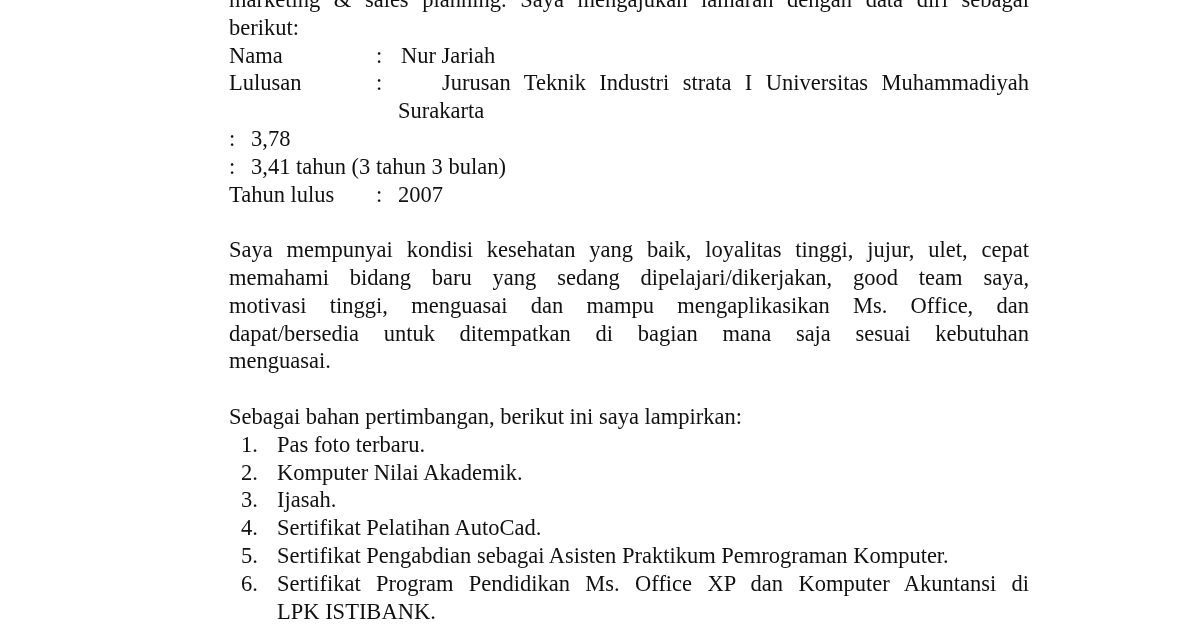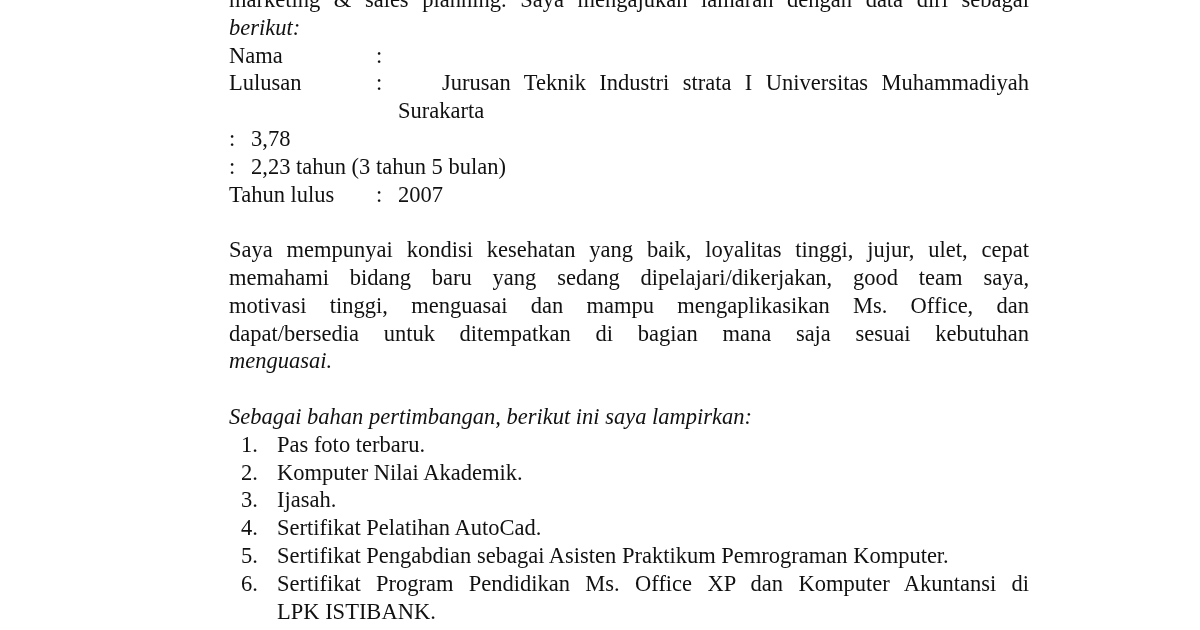--- a/index.html
+++ b/index.html
@@ -52,21 +52,20 @@
     }
     .jl {
       display: block;
       text-align: justify;
       text-align-last: justify;
       height: 27.8px;
     }
     .ll {
       display: block;
       height: 27.8px;
-      font-style: italic;
     }
     ol.attach {
       list-style: none;
       margin: 0;
       padding: 0;
     }
     ol.attach li {
       display: flex;
     }
     .num {
@@ -92,39 +91,42 @@
 
 <div class="page">
 
   <span class="jl">marketing &amp; sales planning. Saya mengajukan lamaran dengan data diri sebagai</span>
   <span class="ll">berikut:</span>
 
   <div>
     <div class="kv">
       <span class="kv-label">Nama</span>
       <span class="kv-colon">:</span>
+      <span class="kv-value">
+        <span class="cont" style="padding-left:3px">Nur Jariah</span>
+      </span>
     </div>
     <div class="kv">
       <span class="kv-label">Lulusan</span>
       <span class="kv-colon">:</span>
       <span class="kv-value">
         <span class="first">Jurusan Teknik Industri strata I Universitas Muhammadiyah</span>
         <span class="cont">Surakarta</span>
       </span>
     </div>
     <div class="kv">
       <span class="kv-colon">:</span>
       <span class="kv-value">
         <span class="cont">3,78</span>
       </span>
     </div>
     <div class="kv">
       <span class="kv-colon">:</span>
       <span class="kv-value">
-        <span class="cont">2,23 tahun (3 tahun 5 bulan)</span>
+        <span class="cont">3,41 tahun (3 tahun 3 bulan)</span>
       </span>
     </div>
     <div class="kv">
       <span class="kv-label">Tahun lulus</span>
       <span class="kv-colon">:</span>
       <span class="kv-value">
         <span class="cont">2007</span>
       </span>
     </div>
   </div>

